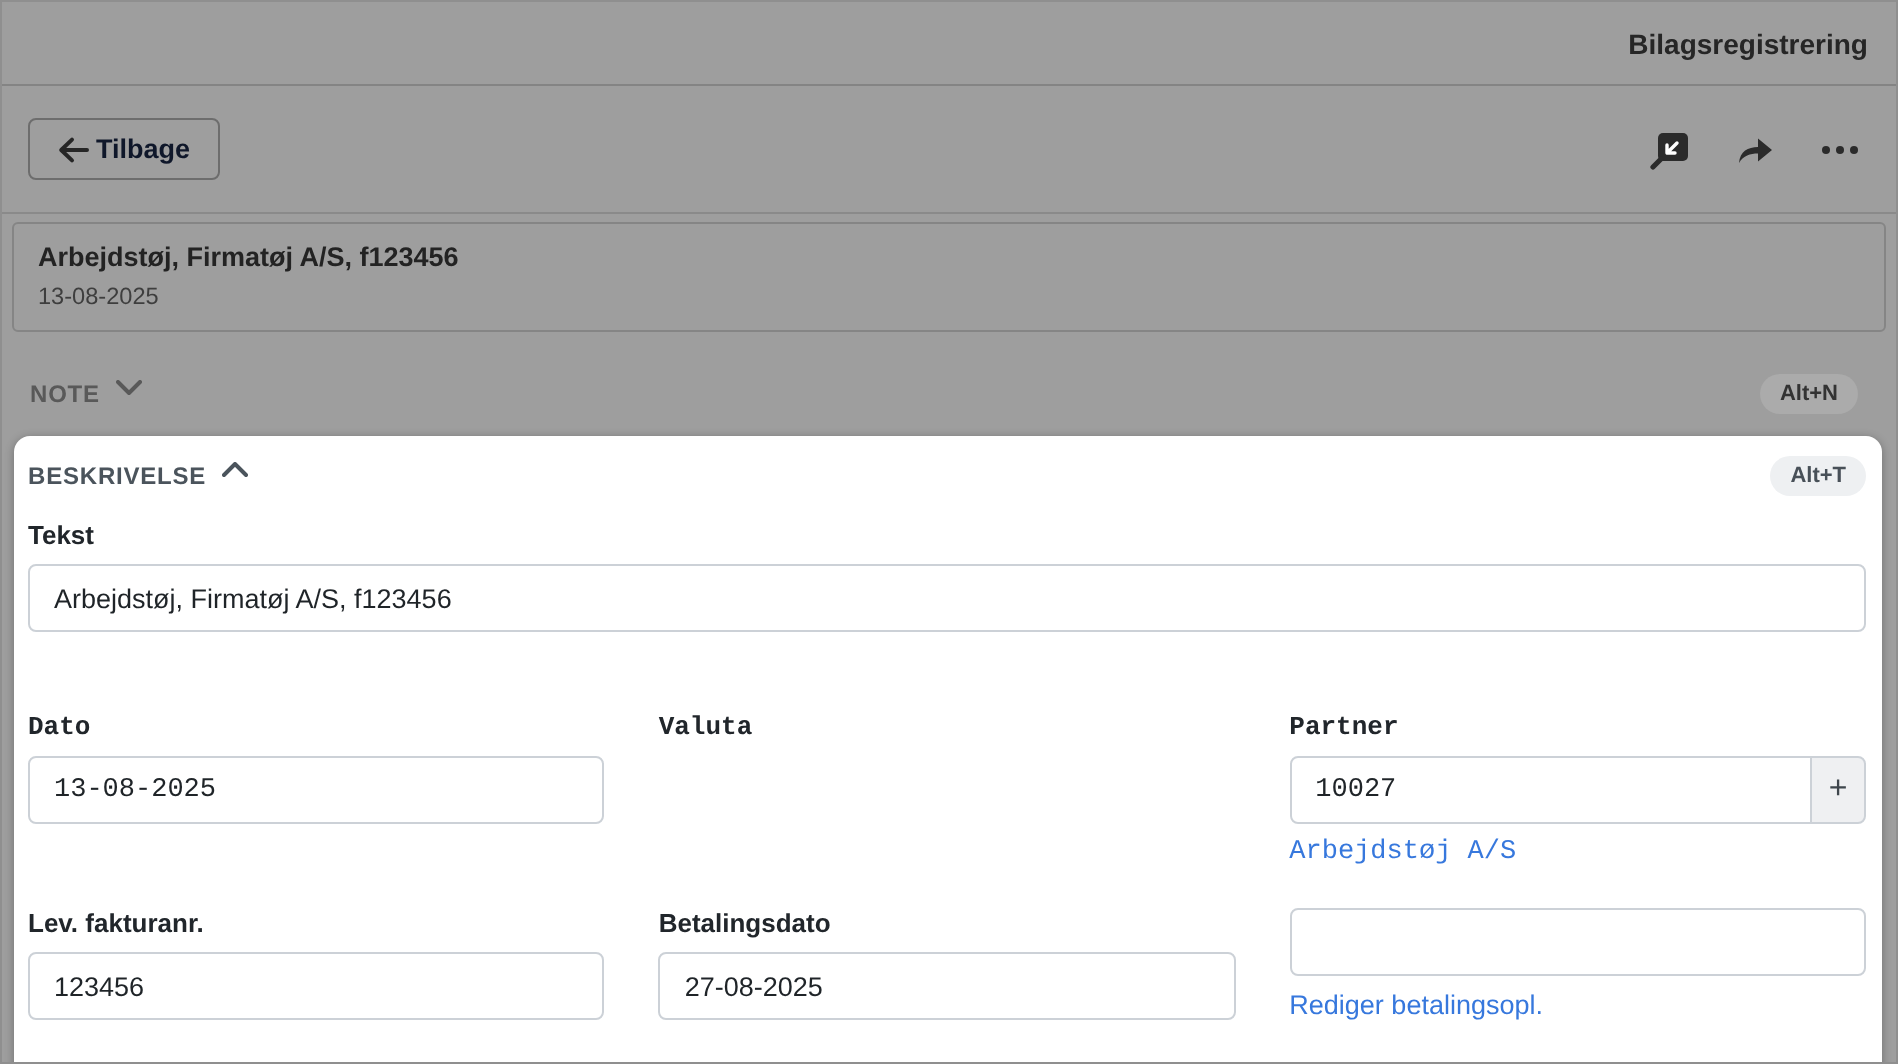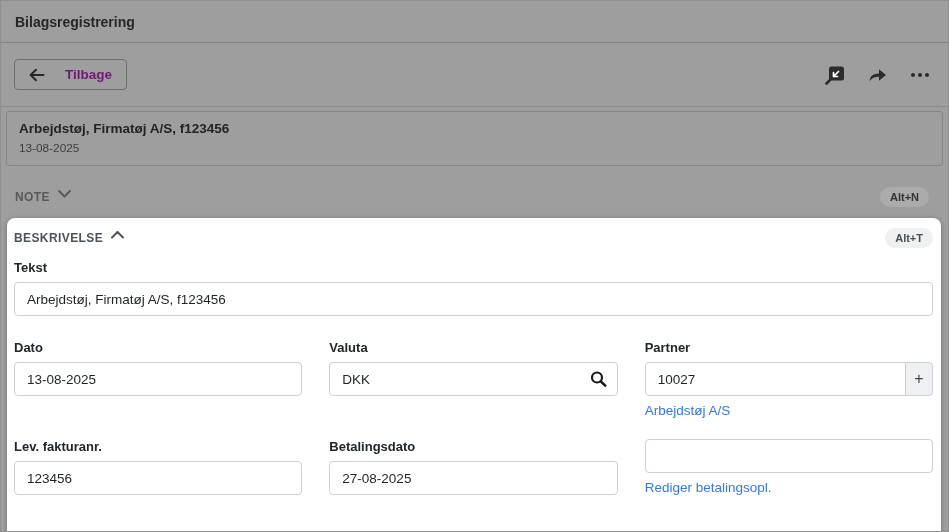--- a/index.html
+++ b/index.html
@@ -12,36 +12,36 @@
     overflow: hidden;
     position: relative;
   }
 
   
   .app-header {
     height: 42px;
     display: flex; align-items: center;
     padding: 0 14px;
     border-bottom: 1px solid rgba(0,0,0,0.16);
-    font-size: 14px; font-weight: 700; color: #262626;
+    font-size: 14px; font-weight: 700; color: #262626; justify-content: flex-end;
   }
 
   
   .toolbar {
     height: 63px;
     display: flex; align-items: center; justify-content: space-between;
     padding: 0 18px 0 13px;
   }
   .back-btn {
-    display: inline-flex; align-items: center; gap: 20px;
+    display: inline-flex; align-items: center; gap: 3px;
     padding: 7px 14px;
     border: 1px solid #6d6d6d; border-radius: 4px;
     background: transparent;
     font-family: inherit;
-    font-size: 13.5px; font-weight: 700; color: #701a75;
+    font-size: 13.5px; font-weight: 700; color: #0f172a;
     cursor: pointer;
   }
   .toolbar-actions { display: flex; align-items: center; gap: 22px; }
   .icon-btn {
     background: none; border: none; padding: 0;
     display: inline-flex; align-items: center; cursor: pointer;
   }
 
   
   .card-list {
@@ -102,21 +102,21 @@
     font-family: inherit; font-size: 13.5px; color: #1f2428;
     background: #fff; outline: none;
   }
   .tekst-block { margin-top: 12px; }
 
   .form-grid {
     display: grid;
     grid-template-columns: 1fr 1fr 1fr;
     column-gap: 27px;
   }
-  .form-grid.row2 { margin-top: 24px; }
+  .form-grid.row2 { margin-top: 40px; font-family: Liberation Mono, monospace; }
   .form-grid.row3 { margin-top: 20px; }
 
   .input-wrap { position: relative; }
   .search-icon-wrap {
     position: absolute; right: 11px; top: 50%;
     transform: translateY(-50%);
     display: inline-flex; cursor: pointer;
   }
 
   .partner-group { display: flex; }
@@ -224,31 +224,20 @@
   </div>
 
   <div class="form-grid row2">
     <div>
       <div class="field-label">Dato</div>
       <input class="text-input" type="text" value="13-08-2025" style="">
     </div>
 
     <div>
       <div class="field-label">Valuta</div>
-      <div class="input-wrap">
-        <input class="text-input" type="text" style="padding-right: 34px;" value="DKK">
-        <span class="search-icon-wrap">
-          <span style="display:inline-flex;">
-            <svg width="17" height="17" viewBox="0 0 17 17" fill="none">
-              <circle cx="7" cy="7" r="5" stroke="#1a1a1a" stroke-width="2.2"></circle>
-              <path d="M10.8 10.8 L15.2 15.2" stroke="#1a1a1a" stroke-width="2.6" stroke-linecap="round"></path>
-            </svg>
-          </span>
-        </span>
-      </div>
     </div>
 
     <div>
       <div class="field-label">Partner</div>
       <div class="partner-group">
         <input class="text-input" type="text" value="10027" style="">
         <button class="add-btn">+</button>
       </div>
       <a class="inline-link">Arbejdstøj A/S</a>
     </div>

